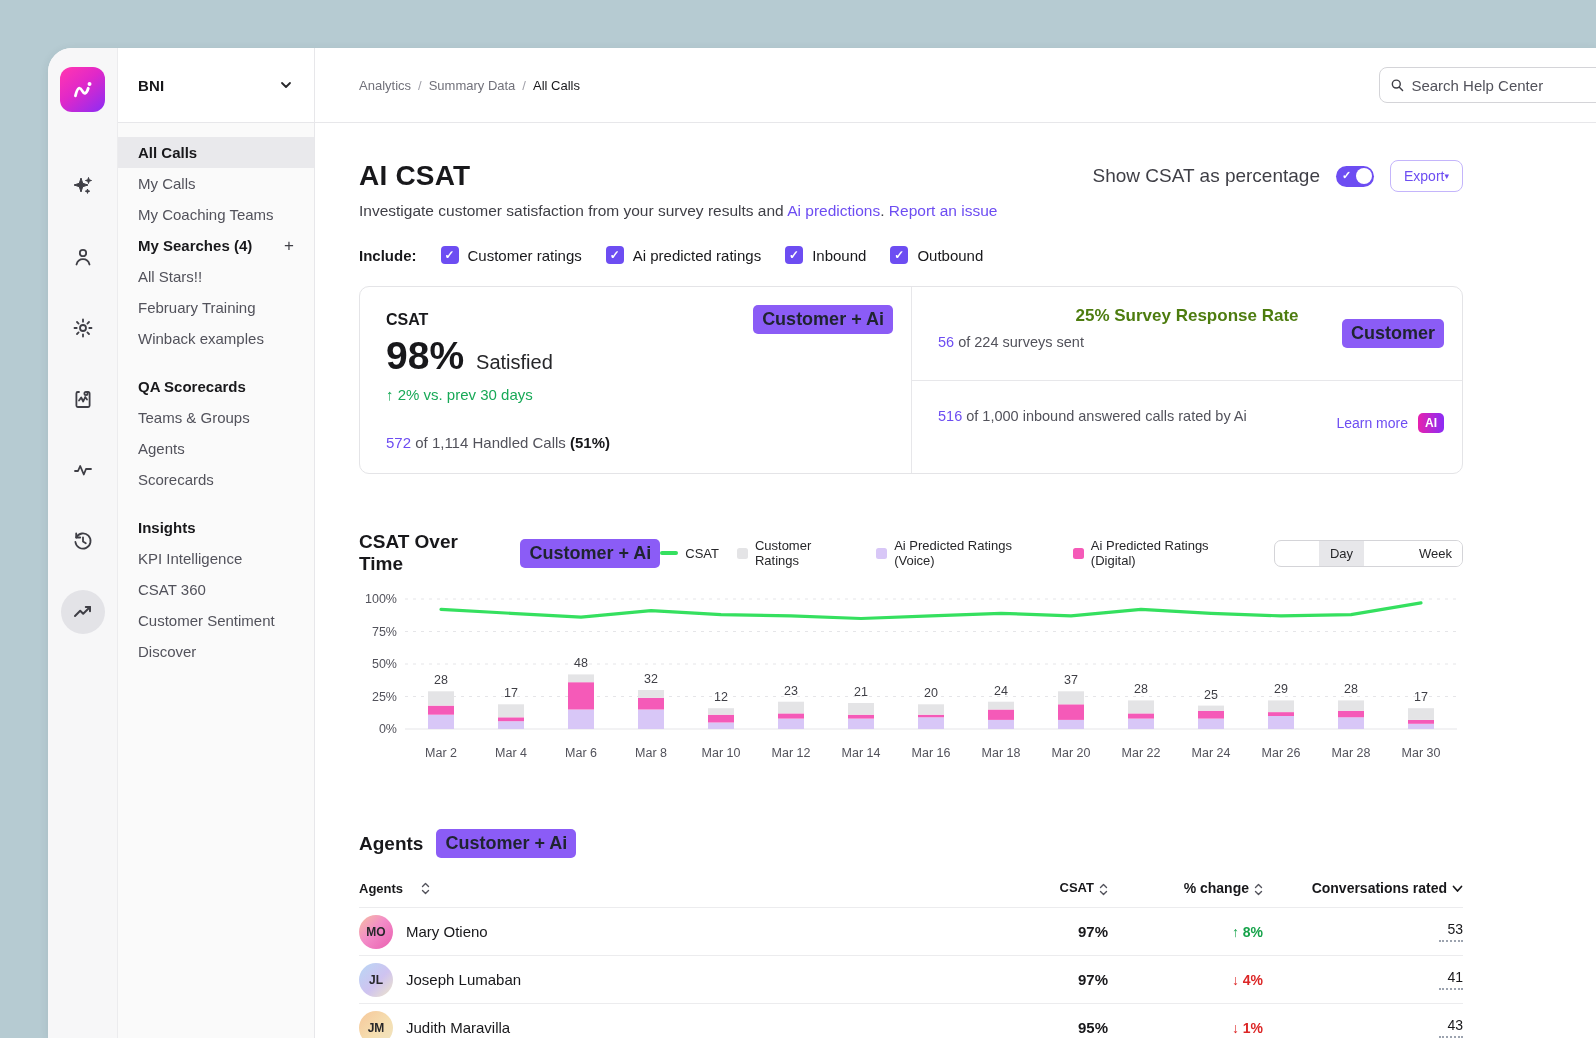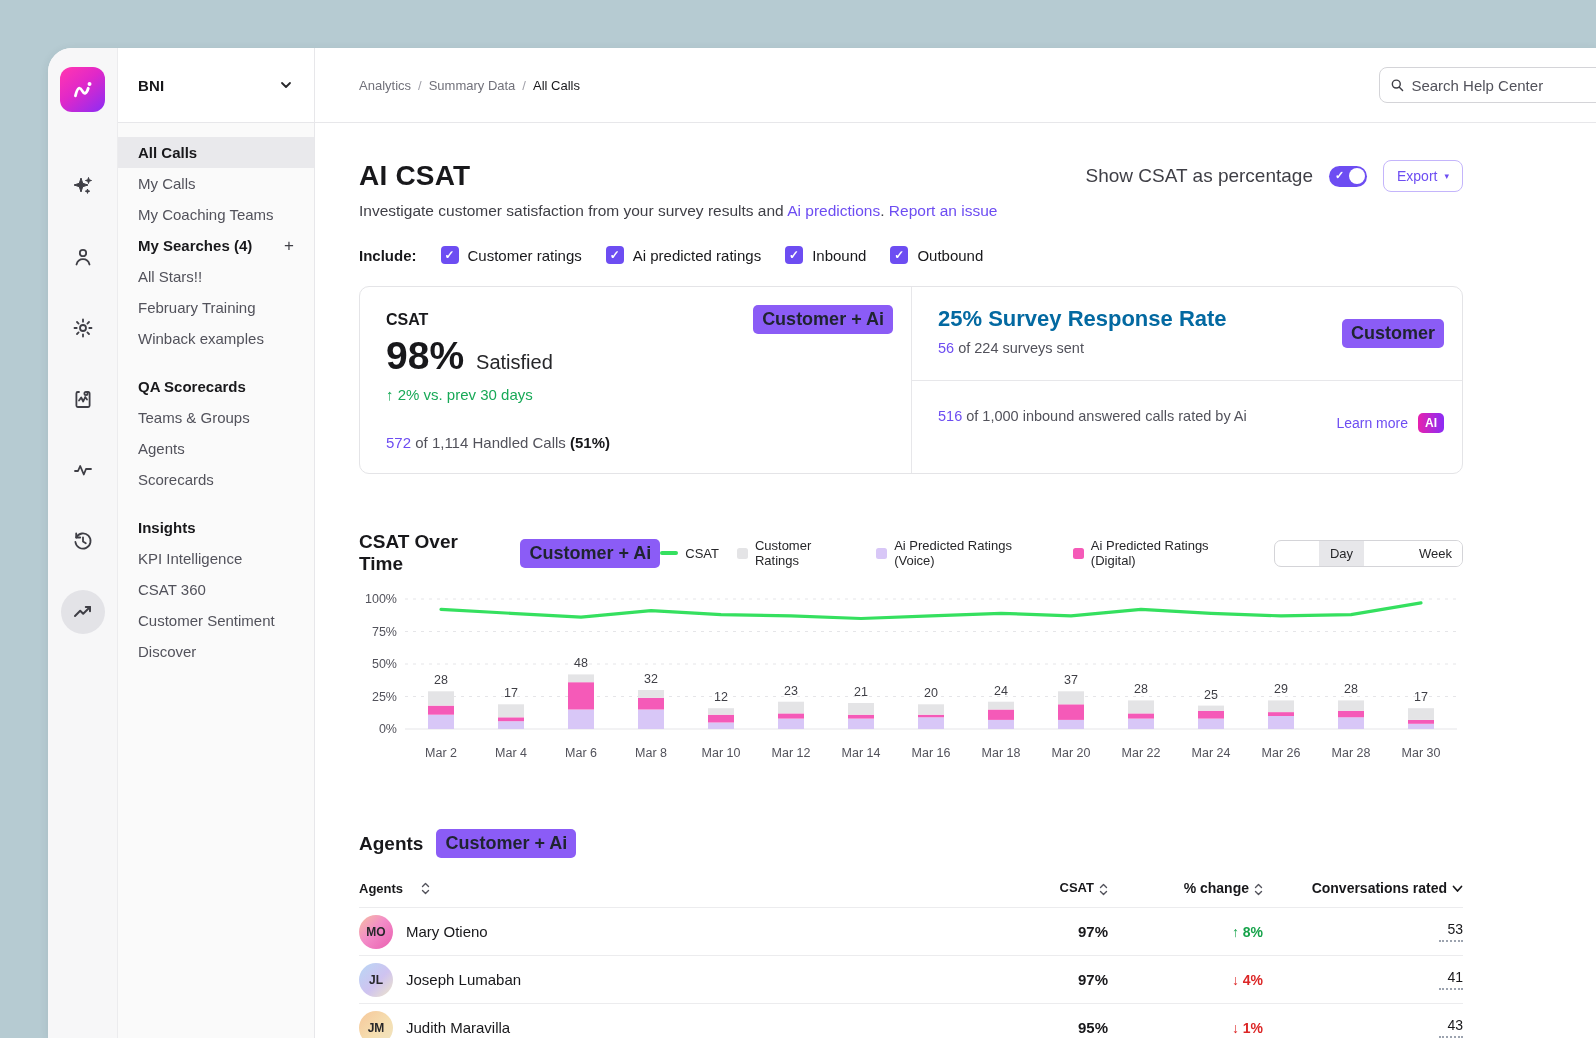--- a/index.html
+++ b/index.html
@@ -74,21 +74,21 @@
   h1 { font-size:28px; font-weight:800; letter-spacing:.2px; }
   .title-controls { display:flex; align-items:center; gap:16px; }
   .toggle-label { font-size:19px; color:#3f3f46; }
   .toggle {
     width:38px; height:21px; border-radius:11px; background:#6d4df2; position:relative; cursor:pointer;
   }
   .toggle .check { position:absolute; left:6px; top:3px; color:#fff; font-size:11px; font-weight:bold; }
   .toggle .knob { position:absolute; right:2.5px; top:2.5px; width:16px; height:16px; border-radius:50%; background:#fff; }
   .export-btn {
     border:1px solid #c4b5fb; color:#6d4df2; background:#fff; border-radius:8px;
-    font-size:14px; padding:7px 13px; display:flex; align-items:center; gap:7px; cursor:pointer;
+    font-size:14px; padding:7px 13px; display:flex; align-items:center; cursor:pointer;
     font-family:"Liberation Sans",sans-serif;
   }
   .export-btn .caret { font-size:9px; }
   .subtitle { margin-top:10px; font-size:15.5px; color:#3f3f46; }
   .link { color:#6d4df2; cursor:pointer; text-decoration:none; }
   
   .include-row { margin-top:26px; display:flex; align-items:center; gap:24px; font-size:15px; }
   .include-label { font-weight:bold; }
   .chk { display:flex; align-items:center; gap:9px; cursor:pointer; }
   .chk .box {
@@ -106,21 +106,21 @@
     border-radius:5px; padding:4px 9px; white-space:nowrap;
   }
   .corner-badge { position:absolute; top:18px; right:18px; }
   .sum-title { font-size:16px; font-weight:bold; }
   .big-row { margin-top:5px; display:flex; align-items:baseline; gap:12px; }
   .big-val { font-size:39px; font-weight:800; }
   .big-suffix { font-size:20px; color:#27272a; }
   .delta { margin-top:8px; font-size:15px; color:#18a957; }
   .sum-foot { position:absolute; bottom:22px; left:26px; font-size:15px; color:#52525b; }
   .sum-foot b { color:#18181b; }
-  .half-title { font-size:22px; font-weight:bold; color:#0369a1; }
+  .half-title { font-size:17px; font-weight:bold; color:#4d7c0f;text-align:center; }
   .half-sub { margin-top:8px; font-size:14.5px; color:#52525b; }
   .half-right { position:absolute; top:32px; right:18px; display:flex; align-items:center; gap:10px;border-radius:7px; }
   .learn { font-size:14px; color:#6d4df2; cursor:pointer; }
   .ai-badge {
     background:linear-gradient(90deg,#e621ae,#8b2cf5); color:#fff; font-size:12px; font-weight:bold;
     border-radius:5px; padding:3px 7px;
   }
   
   .chart-head { margin-top:57px; display:flex; align-items:center; }
   .chart-title { font-size:19px; font-weight:800; }

